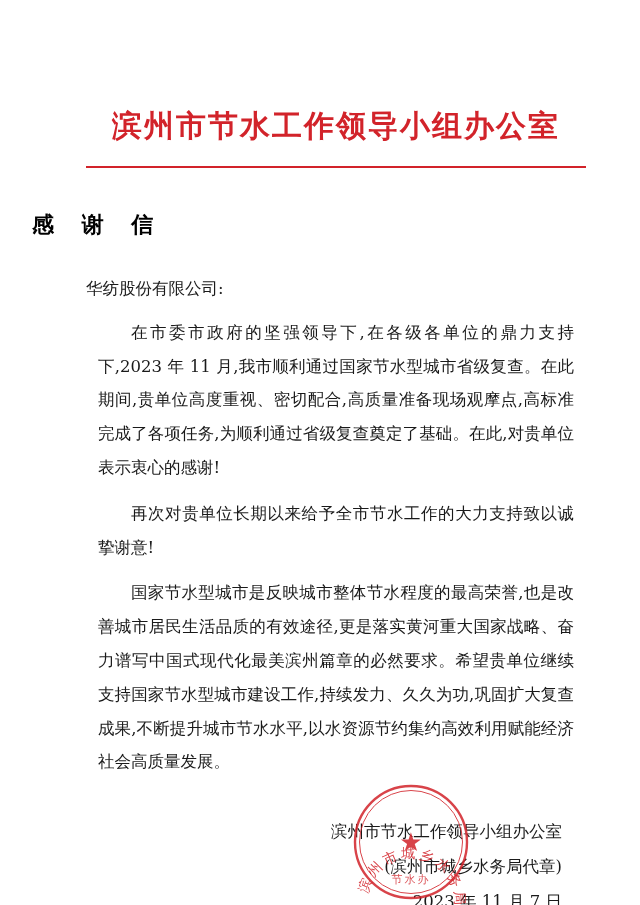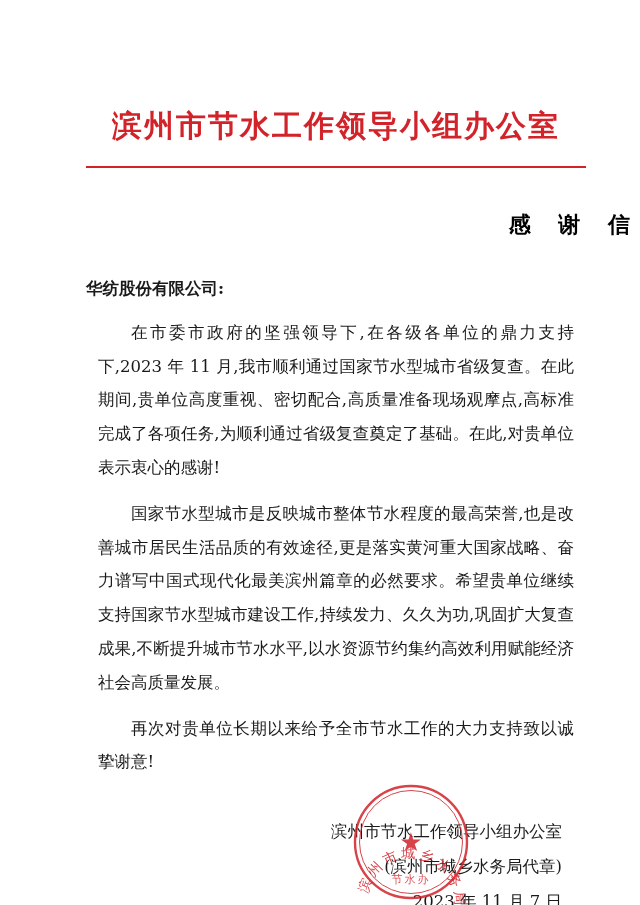--- a/index.html
+++ b/index.html
@@ -35,36 +35,35 @@
     line-height: 1.2;
     white-space: nowrap;
   }
   .rule {
     margin: 22px auto 0 auto;
     width: 500px;
     height: 2px;
     background: #d2232a;
   }
   .doc-title {
-    text-align: right;
+    text-align: left;
     margin-top: 42px;
     font-size: 22px;
     font-weight: bold;
     letter-spacing: 10px;
     color: #000;
   }
   .body-block {
     margin: 34px auto 0 auto;
     width: 500px;
   }
   .salutation {
     font-size: 16.5px;
     line-height: 1.8;
     margin-bottom: 4px;
-    font-weight: bold;
   }
   .para {
     font-size: 16.5px;
     line-height: 2.05;
     text-align: justify;
     text-justify: inter-ideograph;
     text-indent: 2em;
     margin: 12px;
   }
   .signature {
@@ -99,22 +98,22 @@
   <div class="letterhead">
     <div class="letterhead-title">滨州市节水工作领导小组办公室</div>
     <div class="rule"></div>
   </div>
 
   <div class="doc-title">感 谢 信</div>
 
   <div class="body-block">
     <div class="salutation">华纺股份有限公司:</div>
     <p class="para">在市委市政府的坚强领导下,在各级各单位的鼎力支持下,2023 年 11 月,我市顺利通过国家节水型城市省级复查。在此期间,贵单位高度重视、密切配合,高质量准备现场观摩点,高标准完成了各项任务,为顺利通过省级复查奠定了基础。在此,对贵单位表示衷心的感谢!</p>
+    <p class="para">再次对贵单位长期以来给予全市节水工作的大力支持致以诚挚谢意!</p>
     <p class="para">国家节水型城市是反映城市整体节水程度的最高荣誉,也是改善城市居民生活品质的有效途径,更是落实黄河重大国家战略、奋力谱写中国式现代化最美滨州篇章的必然要求。希望贵单位继续支持国家节水型城市建设工作,持续发力、久久为功,巩固扩大复查成果,不断提升城市节水水平,以水资源节约集约高效利用赋能经济社会高质量发展。</p>
-    <p class="para">再次对贵单位长期以来给予全市节水工作的大力支持致以诚挚谢意!</p>
   </div>
 
   <div class="signature">
     <div class="seal">
       <svg viewBox="0 0 126 126" width="126" height="126" aria-hidden="true">
         <g fill="none" stroke="#d2232a" stroke-width="2.4" opacity="0.85">
           <circle cx="63" cy="63" r="56"></circle>
           <circle cx="63" cy="63" r="51.5" stroke-width="1"></circle>
         </g>
         <path id="sealArc" d="M 63,123 m -44,0 a 44,44 0 1 1 88,0" fill="none" stroke="none"></path>

